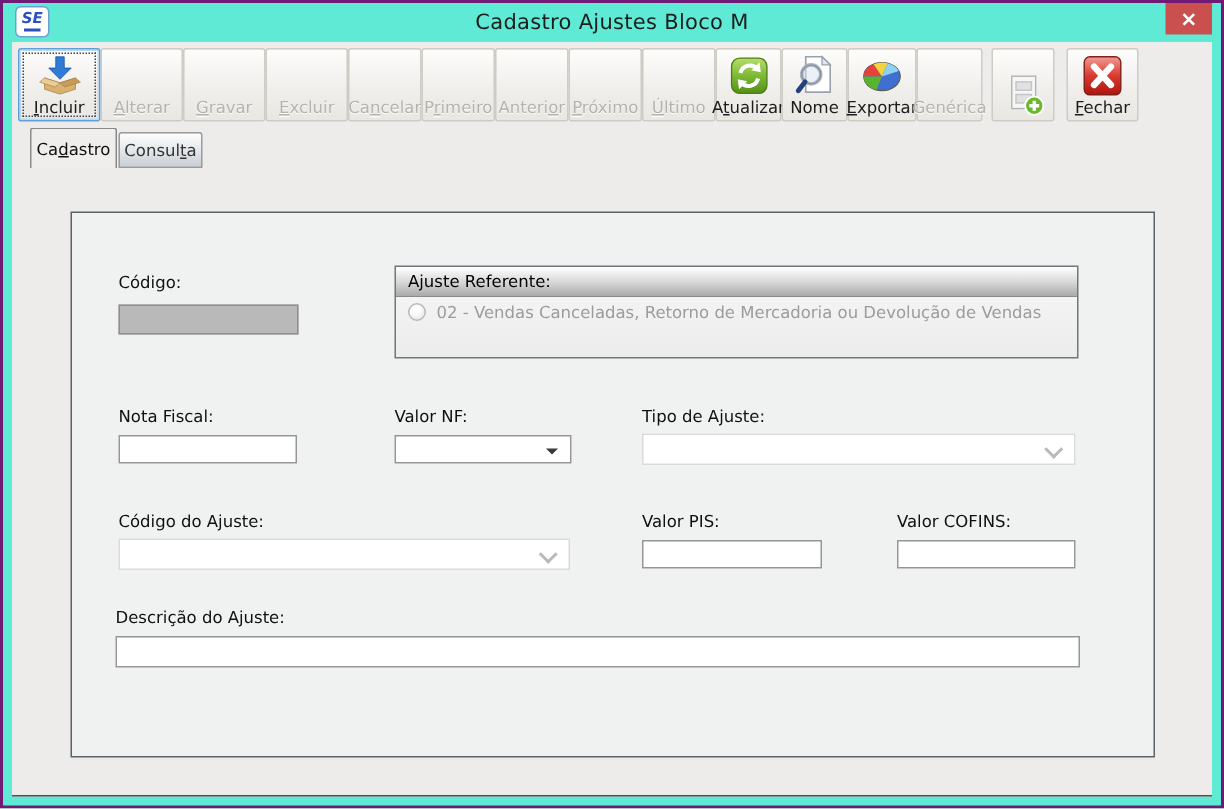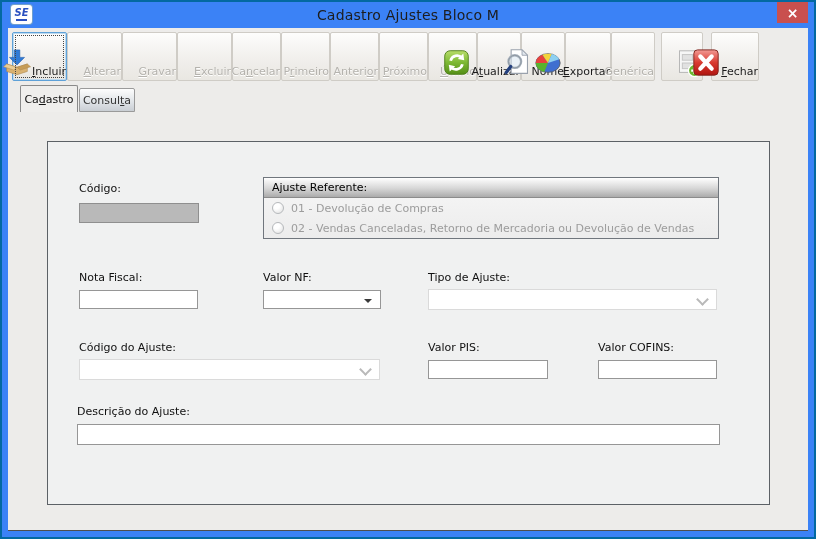--- a/index.html
+++ b/index.html
@@ -1,35 +1,35 @@
 <!DOCTYPE html>
 <html><head>
 <meta charset="utf-8">
 <style>
   html,body{margin:0;padding:0;background:#fff;}
   body{font-family:"DejaVu Sans","Liberation Sans",sans-serif;-webkit-font-smoothing:antialiased;}
   .stage{position:relative;width:816px;height:539px;overflow:hidden;}
 
   
-  .window{position:absolute;inset:0;background:#3b82f6;border:2px solid #0369a1;box-sizing:border-box;}
+  .window{position:absolute;inset:0;background:#5eead4;border:2px solid #701a75;box-sizing:border-box;}
   .titlebar{position:absolute;left:0;top:0;right:0;height:26px;display:flex;align-items:center;}
   .title{position:absolute;left:0;right:0;text-align:center;font-size:14px;color:#1d1d1d;letter-spacing:.2px;}
   .logo{position:absolute;left:9px;top:3px;width:21px;height:19px;background:#fff;border-radius:3px;
         display:flex;flex-direction:column;align-items:center;justify-content:center;box-shadow:0 0 0 1px #6f9fce;}
   .logo-se{color:#2b50c0;font-weight:bold;font-style:italic;font-size:10px;line-height:10px;}
   .logo-bar{width:11px;height:2px;background:#2b50c0;margin-top:1px;}
   .close-btn{position:absolute;top:0;right:6px;width:31px;height:21px;background:#c9504e;
              display:flex;align-items:center;justify-content:center;color:#fff;font-size:14px;font-weight:bold;cursor:default;}
 
   
   .client{position:absolute;left:6px;right:6px;top:26px;bottom:6px;background:#edecea;border-bottom:1px solid #4f4f4f;box-sizing:border-box;}
 
   
   .toolbar{position:absolute;left:4px;top:4px;height:50px;display:flex;align-items:flex-start;}
-  .tb-btn{height:49px;box-sizing:border-box;display:flex;flex-direction:row;align-items:flex-end;justify-content:flex-end;
+  .tb-btn{height:49px;box-sizing:border-box;display:flex;flex-direction:column;align-items:center;justify-content:flex-end;
           padding-bottom:2px;background:linear-gradient(#fdfdfc,#f1efec 55%,#e9e7e2);
           border:1px solid #cfccc6;border-radius:2px;overflow:visible;}
   .tb-btn .ic{height:31px;display:flex;align-items:center;justify-content:center;}
   .tb-btn .lbl{font-size:11px;line-height:12px;color:#1c1c1c;white-space:nowrap;}
   .tb-btn.disabled .lbl{color:#b5b3ae;text-shadow:0 1px 0 #fff;}
   .tb-btn.focused{border-color:#5ea1d8;box-shadow:0 0 0 1px #bcd9ef inset;outline:1px dotted #444;outline-offset:-4px;}
   u{text-decoration:underline;}
 
   
   .tabstrip{position:absolute;left:12px;top:57px;height:27px;display:flex;align-items:flex-end;}
@@ -238,24 +238,20 @@
       <div class="page">
         <div class="panel">
 
           <div class="flabel" style="left:31px;top:40px">Código:</div>
           <input class="txt gray" style="left: 31px; top: 61px; width: 120px; height: 20px;" disabled="" value="">
 
           <div class="group">
             <div class="group-header">Ajuste Referente:</div>
             <div class="radio-row">
               <span class="radio"></span>
-              <span class="radio-lbl">01 - Devolução de Compras</span>
-            </div>
-            <div class="radio-row">
-              <span class="radio"></span>
               <span class="radio-lbl">02 - Vendas Canceladas, Retorno de Mercadoria ou Devolução de Vendas</span>
             </div>
           </div>
 
           <div class="flabel" style="left:31px;top:129px">Nota Fiscal:</div>
           <input class="txt" style="left: 31px; top: 148px; width: 119px; height: 19px;" value="">
 
           <div class="flabel" style="left:215px;top:129px">Valor NF:</div>
           <div class="combo date" style="left:215px;top:148px;width:118px;height:19px">
             <span style="font-size:11px;padding-left:4px"></span>

